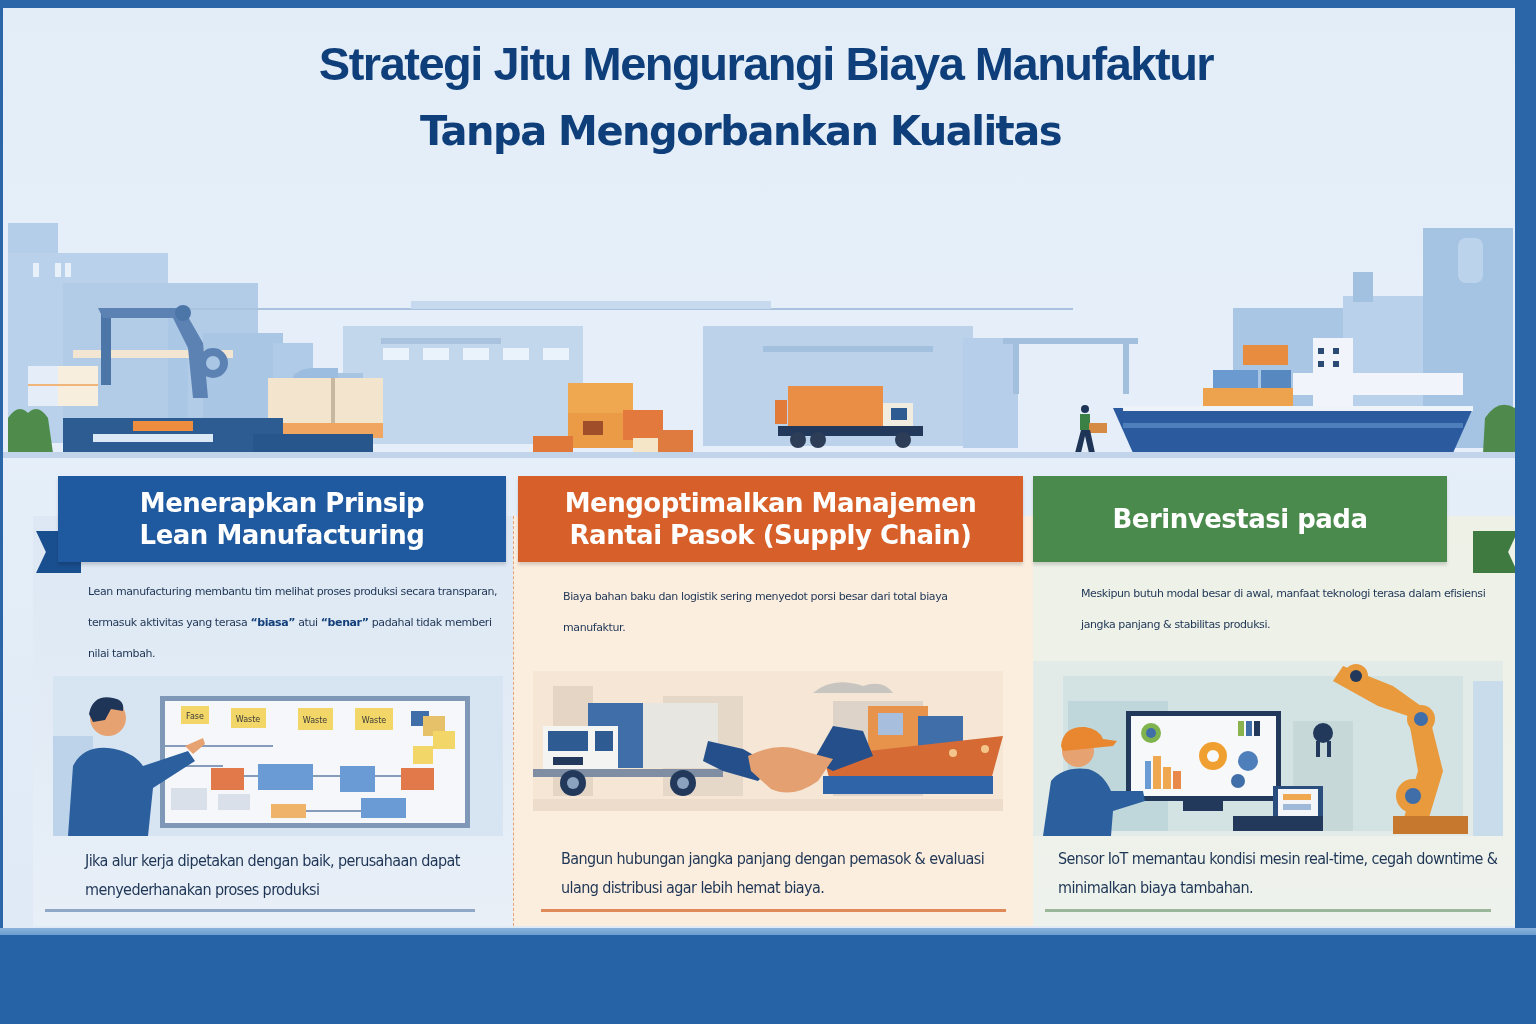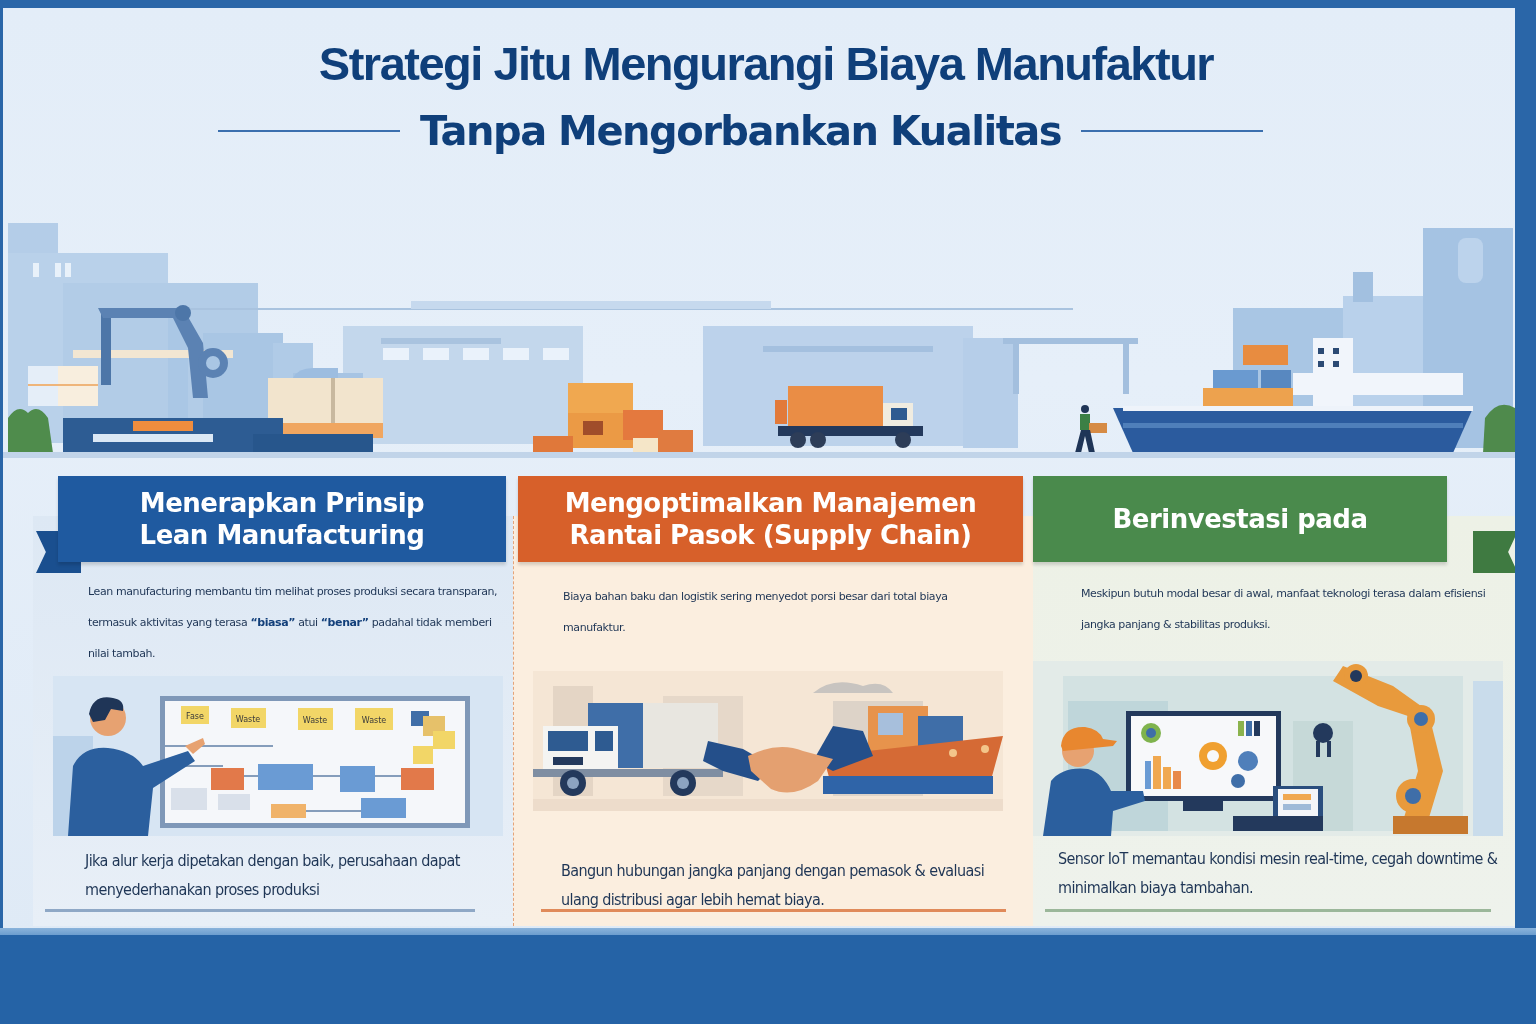--- a/index.html
+++ b/index.html
@@ -2,21 +2,21 @@
 <html><head>
 <meta charset="utf-8">
 <style>
   *{box-sizing:border-box;margin:0;padding:0;}
   html,body{width:1536px;height:1024px;overflow:hidden;}
   body{font-family:"Liberation Sans","DejaVu Sans",sans-serif;background:#2563a6;position:relative;}
   .frame{position:absolute;left:0;top:0;width:1536px;height:1024px;background:#2a66a8;}
   .inner{position:absolute;left:3px;top:8px;width:1512px;height:930px;background:linear-gradient(180deg,#e3edf8 0%,#e6eff9 40%,#dfeaf6 100%);overflow:hidden;}
   .inner-right{position:absolute;left:1515px;top:8px;width:21px;height:930px;background:#2a66a8;}
   .title1{position:absolute;left:0;width:1476px;top:28px;text-align:center;font-family:Liberation Sans, sans-serif;font-weight:bold;font-size:47px;color:#0f3f7a;letter-spacing:-1.5px;margin-left:25px;}
-  .title2-row{position:absolute;left:215px;width:1045px;top:100px;display:flex;align-items:center;justify-content:space-between;}
+  .title2-row{position:absolute;left:215px;width:1045px;top:100px;display:flex;align-items:center;justify-content:space-between;flex-direction:column;}
   .title-line{height:2px;background:#3b6fae;flex:1;}
   .title2{font-family:"DejaVu Sans","Liberation Sans",sans-serif;font-weight:bold;font-size:40px;color:#0f3f7a;padding:0 20px;letter-spacing:-1.5px;white-space:nowrap;}
   
   .scenery{position:absolute;left:0;top:200px;width:1512px;height:250px;}
   
   .col{position:absolute;top:468px;width:490px;height:450px;}
   .col1{left:30px;}
   .col2{left:510px;width:580px;border-radius:12px;}
   .col3{left:1030px;}
   .col-bg{position:absolute;left:0;top:40px;right:0;bottom:0;}
@@ -31,21 +31,21 @@
   .col1 .tail{left:3px;background:#1a4f8f;clip-path:polygon(0 0,100% 0,100% 100%,0 100%,22% 50%);}
   .col3 .tail{left:440px;background:#3f7a41;clip-path:polygon(0 0,100% 0,78% 50%,100% 100%,0 100%);}
   .desc{position:absolute;left:55px;top:100px;width:410px;font-size:11px;line-height:31px;color:#1e3555;font-family:"DejaVu Sans","Liberation Sans",sans-serif;z-index:2;letter-spacing:-0.4px;}
   .col2 .desc{left:50px;top:105px;width:440px;}
   .col3 .desc{left:48px;top:102px;width:440px;}
   .desc b{color:#123f7a;}
   .illus{position:absolute;left:20px;top:200px;width:450px;height:160px;overflow:hidden;z-index:1;}
   .col2 .illus{left:20px;top:195px;width:470px;height:140px;}
   .col3 .illus{left:0;top:185px;width:470px;height:175px;}
   .foot{position:absolute;left:52px;top:370px;width:420px;font-family:"DejaVu Sans Condensed","DejaVu Sans",sans-serif;font-size:16px;line-height:29px;color:#1e3555;letter-spacing:-0.6px;z-index:2;}
-  .col2 .foot{left:48px;top:368px;width:430px;margin-top:12px;}
+  .col2 .foot{left:48px;top:368px;width:430px;}
   .col3 .foot{left:25px;top:368px;width:440px;}
   .underline{position:absolute;top:433px;height:3px;z-index:2;}
   .col1 .underline{left:12px;width:430px;background:#8fa8c6;}
   .col2 .underline{left:28px;width:465px;background:#e08a5a;}
   .col3 .underline{left:12px;width:446px;background:#9bb79a;}
   .bottom-band{position:absolute;left:0;top:935px;width:1536px;height:90px;background:#2563a6;}
   .bottom-stripe{position:absolute;left:0;top:928px;width:1536px;height:10px;background:linear-gradient(180deg,#8ab3db,#5f94c9);}
 </style>
 </head>
 <body>

